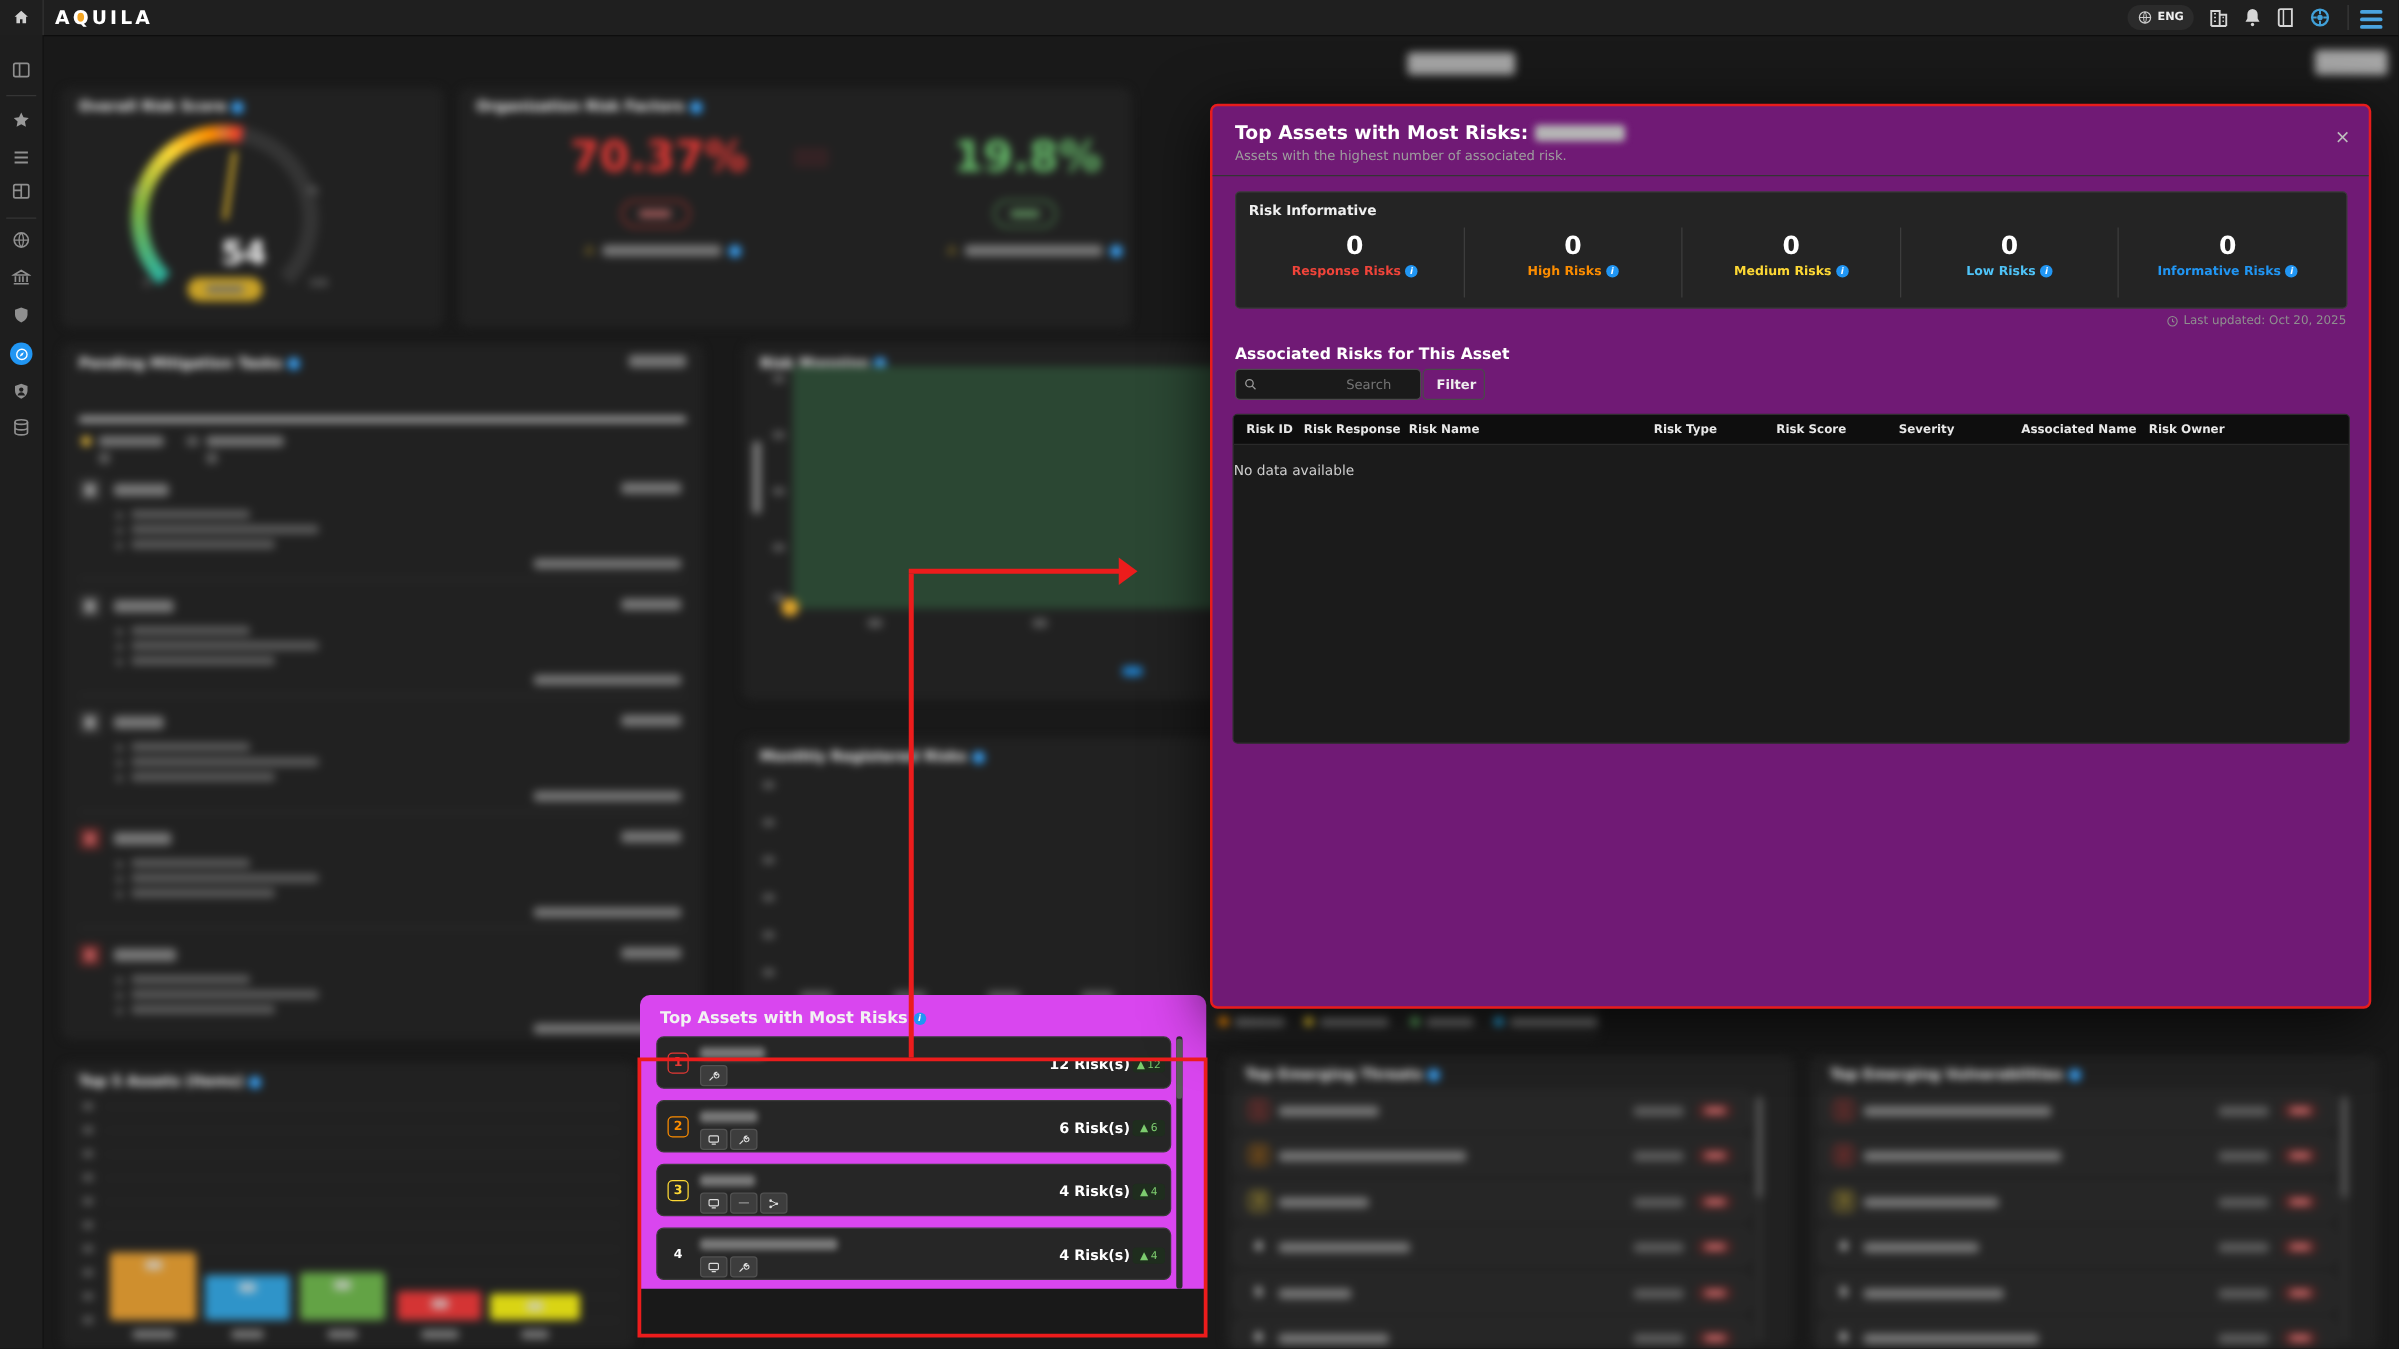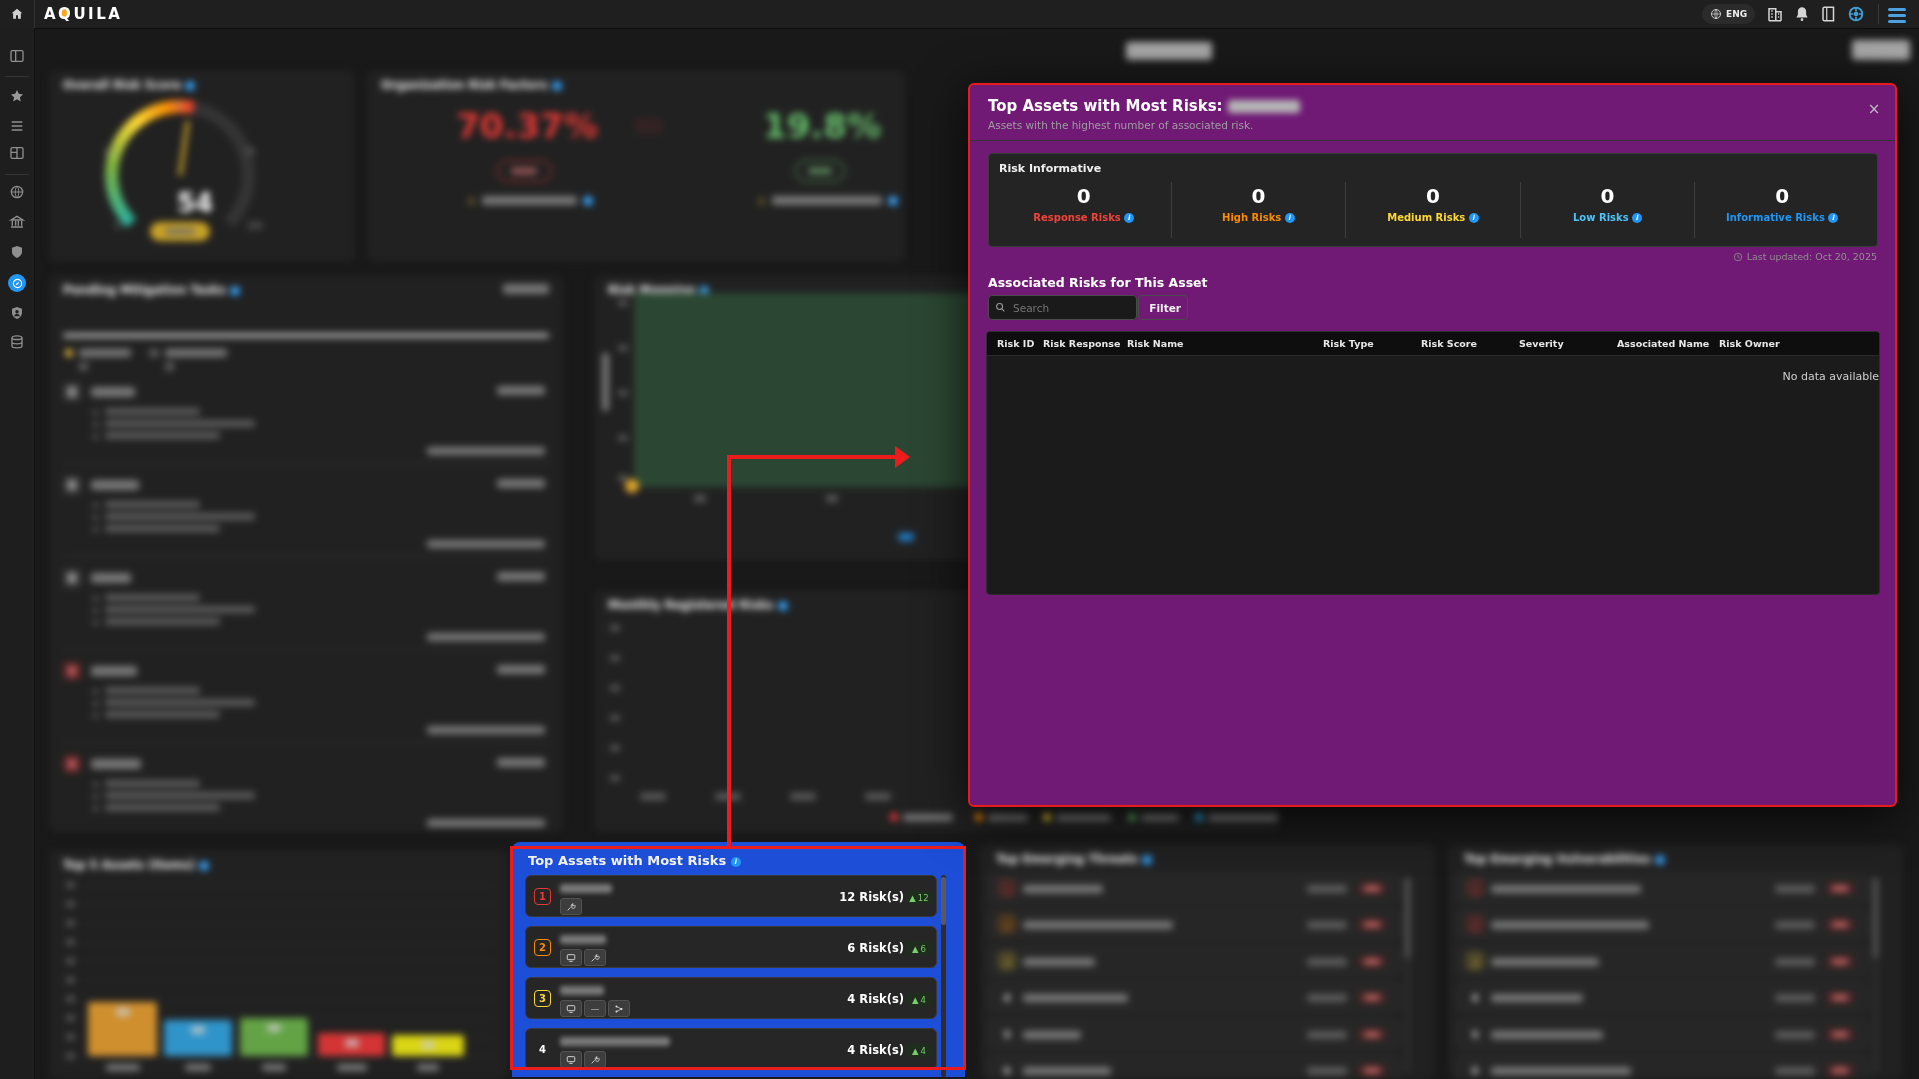--- a/index.html
+++ b/index.html
@@ -42,30 +42,30 @@
   #rd-box{position:absolute;left:18px;top:68px;width:888px;height:92px;border:1px solid #3a3a3a;border-radius:4px;background:#242424;}
   #rd-label{position:absolute;left:10px;top:8px;font-size:11px;font-weight:bold;color:#f0f0f0;}
   #rd-row{position:absolute;left:8px;top:28px;width:872px;height:56px;display:flex;}
   .rd-col{flex:1;position:relative;text-align:center;border-right:1px solid #3d3d3d;}
   .rd-col:last-child{border-right:none;}
   .rd-val{font-size:20px;font-weight:bold;color:#fff;margin-top:2px;}
   .rd-lab{font-size:10px;font-weight:bold;margin-top:4px;}
   .lu{position:absolute;right:18px;top:166px;font-size:9.5px;color:#8f8f8f;display:flex;align-items:center;gap:4px;}
   .m-sec{position:absolute;left:18px;top:190px;font-size:12.5px;font-weight:bold;color:#fff;}
   #m-search{position:absolute;left:18px;top:210px;width:135px;height:23px;border:1px solid #4a4a4a;border-radius:4px;background:#1a1a1a;display:flex;align-items:center;padding:0 6px;gap:5px;}
-  #m-search input{background:transparent;border:none;outline:none;color:#ddd;font-size:10.5px;width:100px;font-family:inherit;}
+  #m-search input{background:transparent;border:none;outline:none;color:#ddd;font-size:10.5px;width:100px;font-family:inherit;text-align:right;}
   #m-filter{position:absolute;left:168px;top:210px;width:50px;height:25px;border:1px solid #4a4a4a;border-radius:4px;background:transparent;color:#eee;font-size:10.5px;font-weight:bold;display:flex;align-items:center;justify-content:center;gap:4px;cursor:pointer;font-family:inherit;}
   #m-tablebox{position:absolute;left:16px;top:246px;width:892px;height:262px;border:1px solid #2e2e2e;border-radius:4px;background:#1b1b1b;overflow:hidden;}
   #m-thead{display:flex;background:#0e0e0e;height:23px;align-items:center;padding:0 10px;border-bottom:1px solid #2a2a2a;}
   .th{font-size:9.5px;font-weight:bold;color:#e8e8e8;}
-  #m-empty{margin-top:14px;text-align:right;font-size:11px;color:#cfcfcf;}
+  #m-empty{margin-top:14px;text-align:left;font-size:11px;color:#cfcfcf;}
   #m-foot{position:absolute;left:0;bottom:0;width:100%;height:32px;border-top:1px solid #2a2a2a;display:flex;align-items:center;justify-content:flex-end;gap:18px;padding-right:14px;box-sizing:border-box;font-size:10.5px;color:#c9c9c9;}
   .pg-arrow{color:#8a8a8a;font-size:15px;width:18px;text-align:center;cursor:pointer;}
   
-  #assets-card{position:absolute;left:512px;top:842px;width:453px;height:235px;background:#1d4ed8;border-radius:8px 8px 0 0;overflow:hidden;z-index:20;}
+  #assets-card{position:absolute;left:512px;top:796px;width:453px;height:235px;background:#d946ef;border-radius:8px 8px 0 0;overflow:hidden;z-index:20;}
   .a-item{position:absolute;left:13px;width:412px;height:42px;background:#262626;border:1px solid #3a3a3a;border-radius:6px;box-sizing:border-box;}
   .rbadge{position:absolute;left:8px;top:12px;width:17px;height:17px;border-radius:4px;font-size:10px;font-weight:bold;display:flex;align-items:center;justify-content:center;box-sizing:border-box;}
   .r-red{border:1.5px solid #e53935;color:#e53935;}
   .r-orange{border:1.5px solid #fb8c00;color:#fb8c00;}
   .r-yellow{border:1.5px solid #fdd835;color:#fdd835;}
   .r-plain{color:#fff;}
   .ibtn{position:absolute;top:22px;width:20px;height:15px;background:#3d3d3d;border:1px solid #525252;border-radius:3px;display:flex;align-items:center;justify-content:center;color:#ddd;cursor:pointer;}
   .a-risks{position:absolute;right:32px;top:14px;font-size:11.5px;font-weight:bold;color:#fff;white-space:nowrap;}
   .gpill{position:absolute;right:4px;top:15px;width:26px;height:13px;background:#1f2d1e;border-radius:3px;color:#7ccb6e;font-size:8.5px;display:flex;align-items:center;justify-content:center;gap:2px;}
   .sbar-track{position:absolute;background:#2d2d2d;border-radius:3px;}

